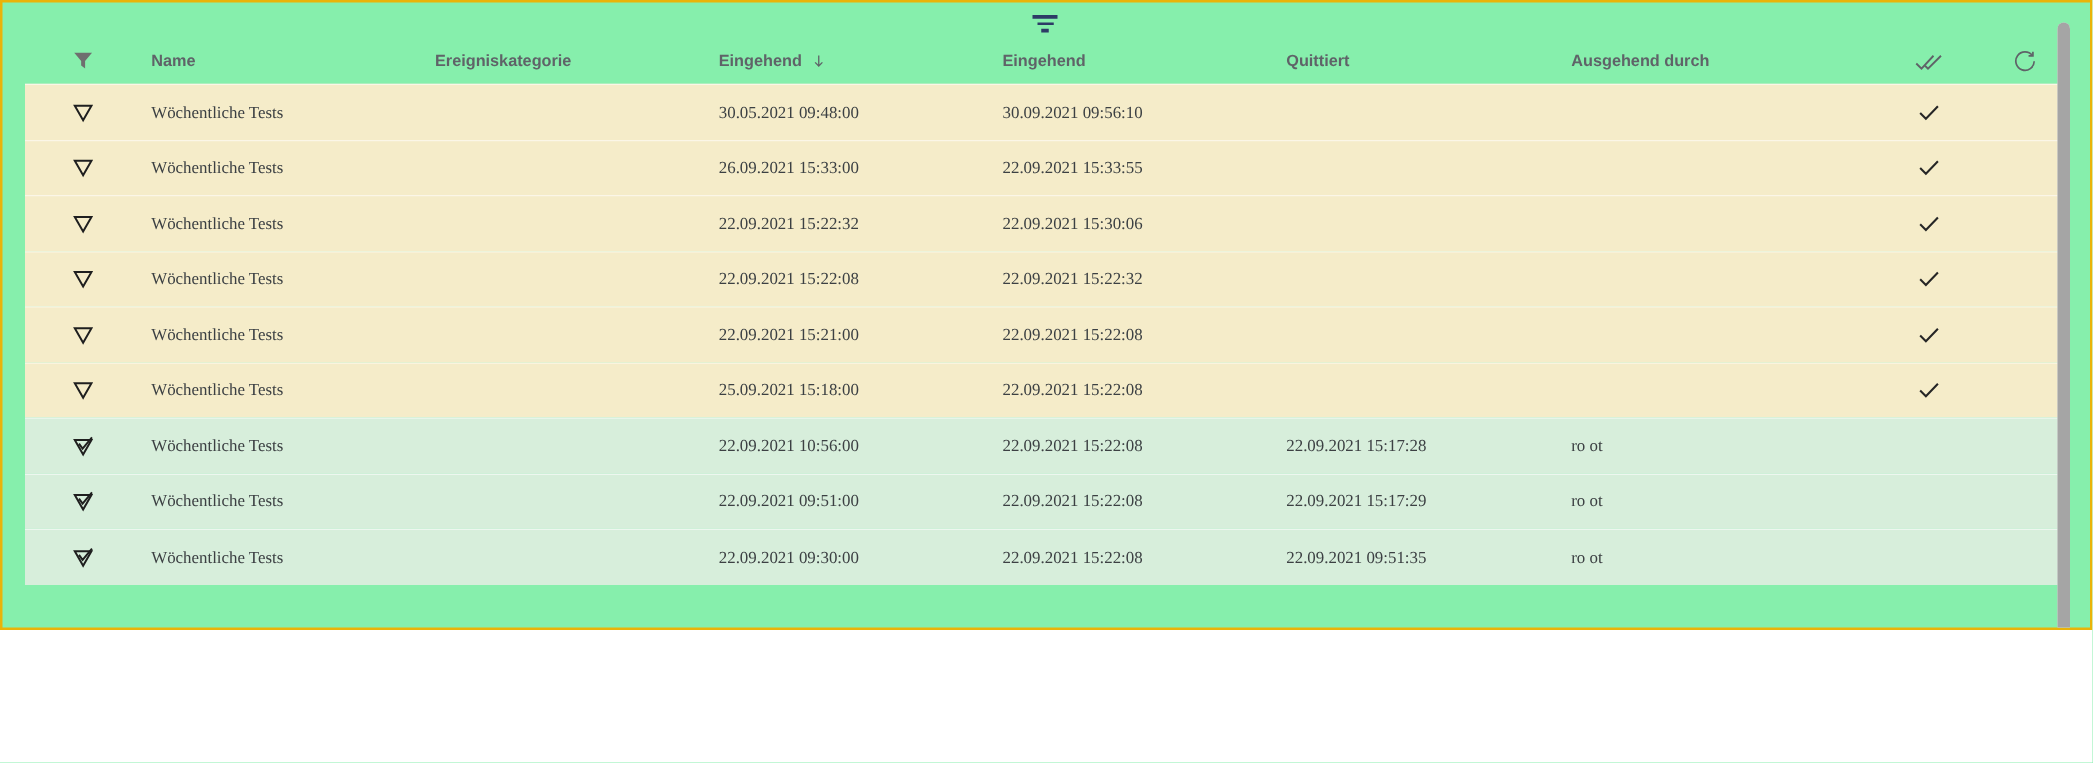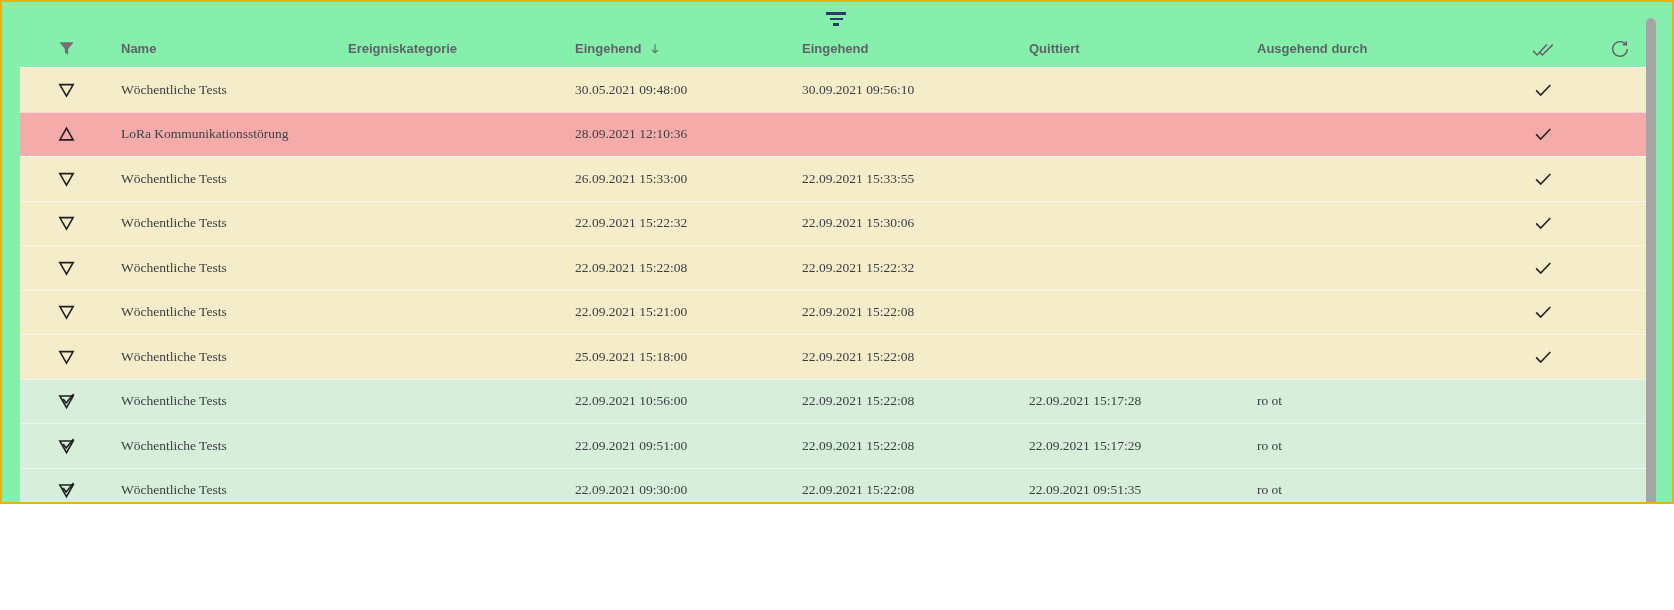--- a/index.html
+++ b/index.html
@@ -116,39 +116,20 @@
       <div class="cell col-ack"></div>
       <div class="cell col-ackby"></div>
       <div class="cell col-check">
         <svg class="icon" width="22" height="22" viewBox="0 0 24 24">
             <path class="chk-path" d="M4.5 12.5 l5 5 L20 6.5"></path>
           </svg>
       </div>
       <div class="cell col-refresh"></div>
     </div>
 
-    <div class="row alarm">
-      <div class="cell col-state">
-        <svg class="icon tri" viewBox="0 0 24 24">
-            <path class="tri-path" d="M12 5 L20 19 H4 Z"></path>
-          </svg>
-      </div>
-      <div class="cell col-name">LoRa Kommunikationsstörung</div>
-      <div class="cell col-cat"></div>
-      <div class="cell col-in">28.09.2021 12:10:36</div>
-      <div class="cell col-out"></div>
-      <div class="cell col-ack"></div>
-      <div class="cell col-ackby"></div>
-      <div class="cell col-check">
-        <svg class="icon" width="22" height="22" viewBox="0 0 24 24">
-            <path class="chk-path" d="M4.5 12.5 l5 5 L20 6.5"></path>
-          </svg>
-      </div>
-      <div class="cell col-refresh"></div>
-    </div>
 
     <div class="row pending">
       <div class="cell col-state">
         <svg class="icon tri" viewBox="0 0 24 24">
             <path class="tri-path" d="M4 5.5 h16 L12 19.5 Z"></path>
           </svg>
       </div>
       <div class="cell col-name">Wöchentliche Tests</div>
       <div class="cell col-cat"></div>
       <div class="cell col-in">26.09.2021 15:33:00</div>

